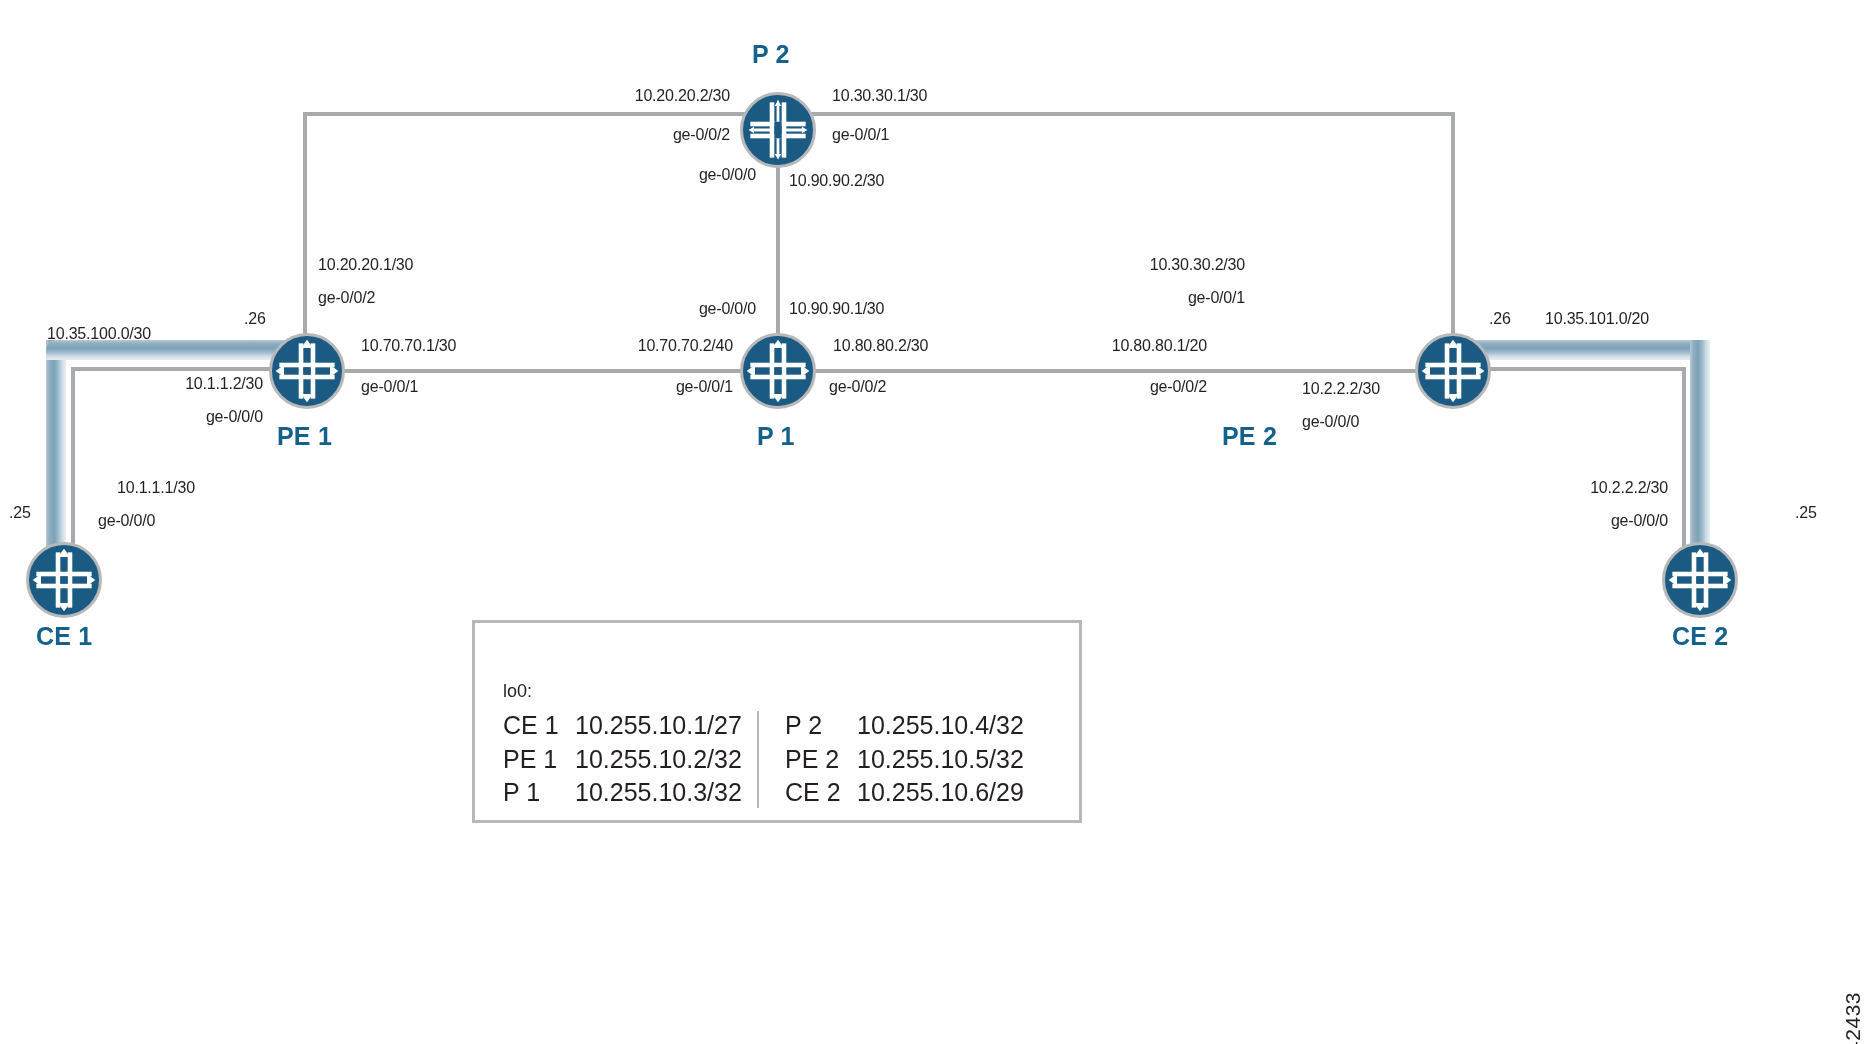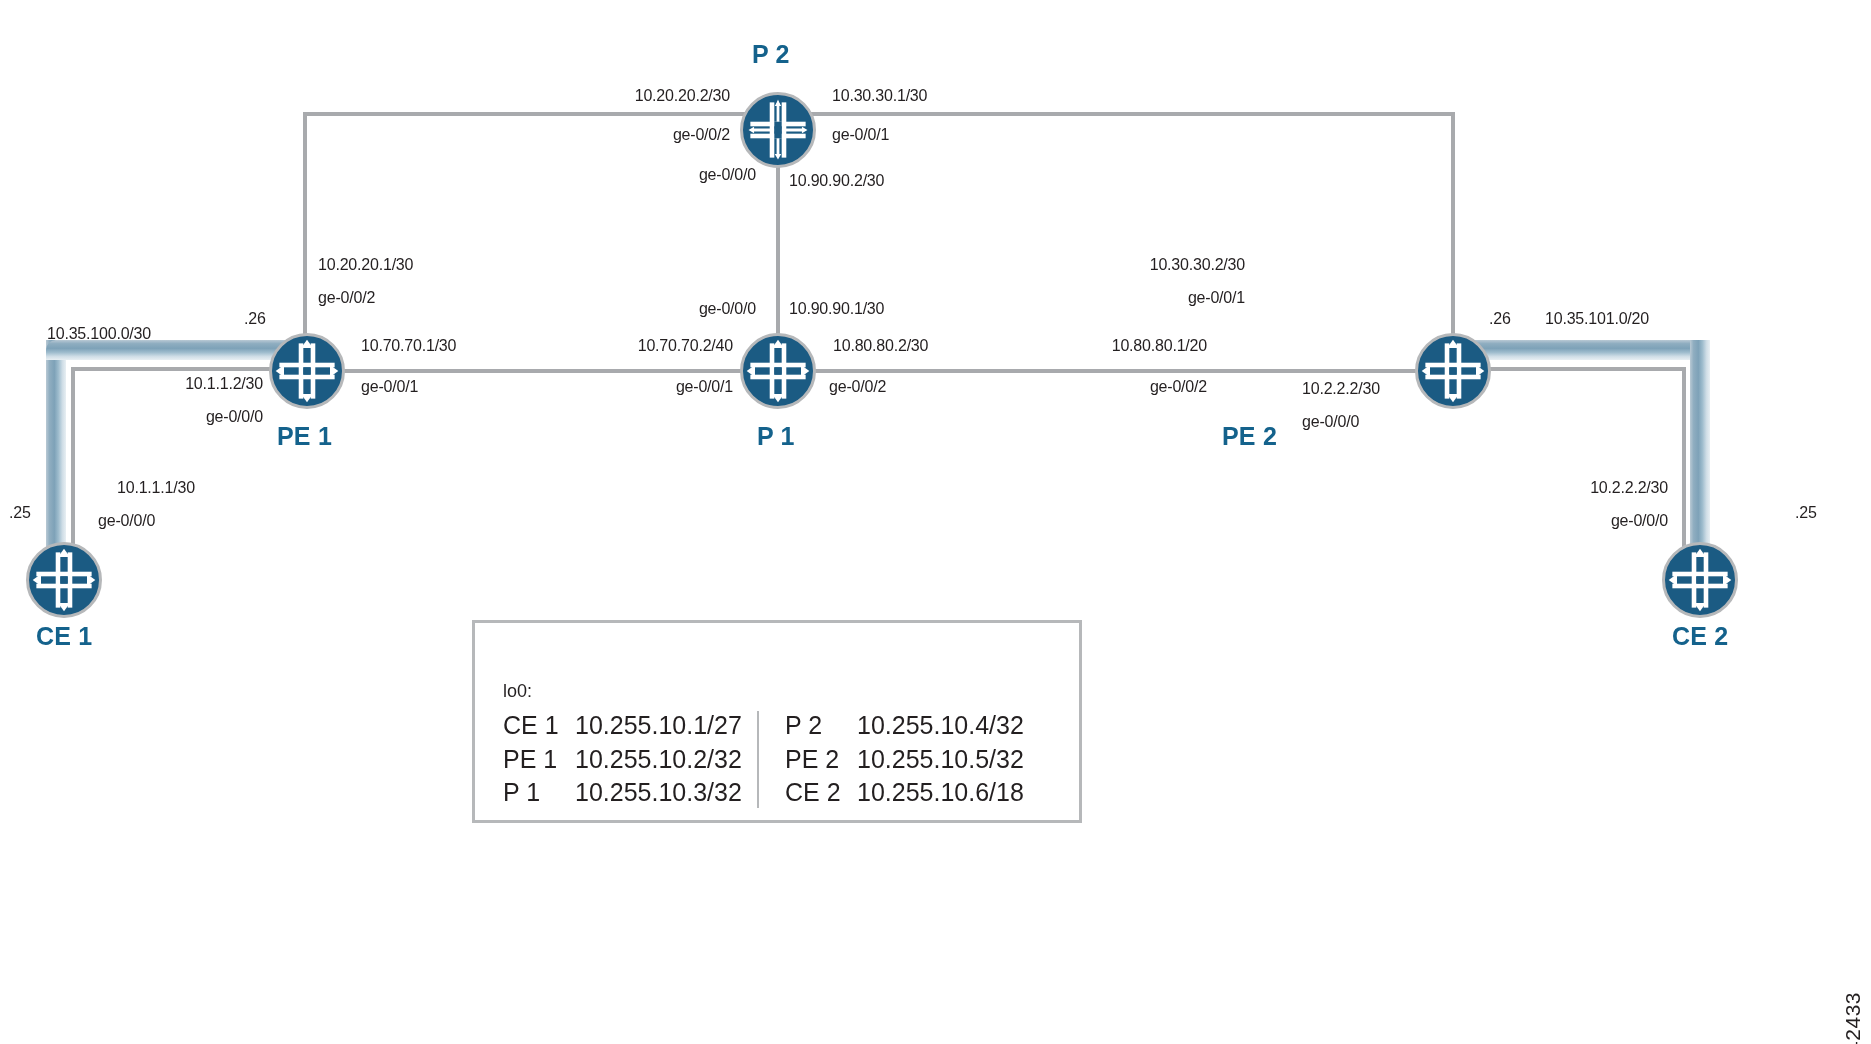--- a/index.html
+++ b/index.html
@@ -363,21 +363,21 @@
         <div class="lo0-line">
           <span class="lo0-name">P 2</span>
           <span class="lo0-addr">10.255.10.4/32</span>
         </div>
         <div class="lo0-line">
           <span class="lo0-name">PE 2</span>
           <span class="lo0-addr">10.255.10.5/32</span>
         </div>
         <div class="lo0-line">
           <span class="lo0-name">CE 2</span>
-          <span class="lo0-addr">10.255.10.6/18</span>
+          <span class="lo0-addr">10.255.10.6/29</span>
         </div>
       </div>
     </div>
   </div>
 
   <div class="watermark">g042433</div>
 
 </div>
 
 </body></html>

